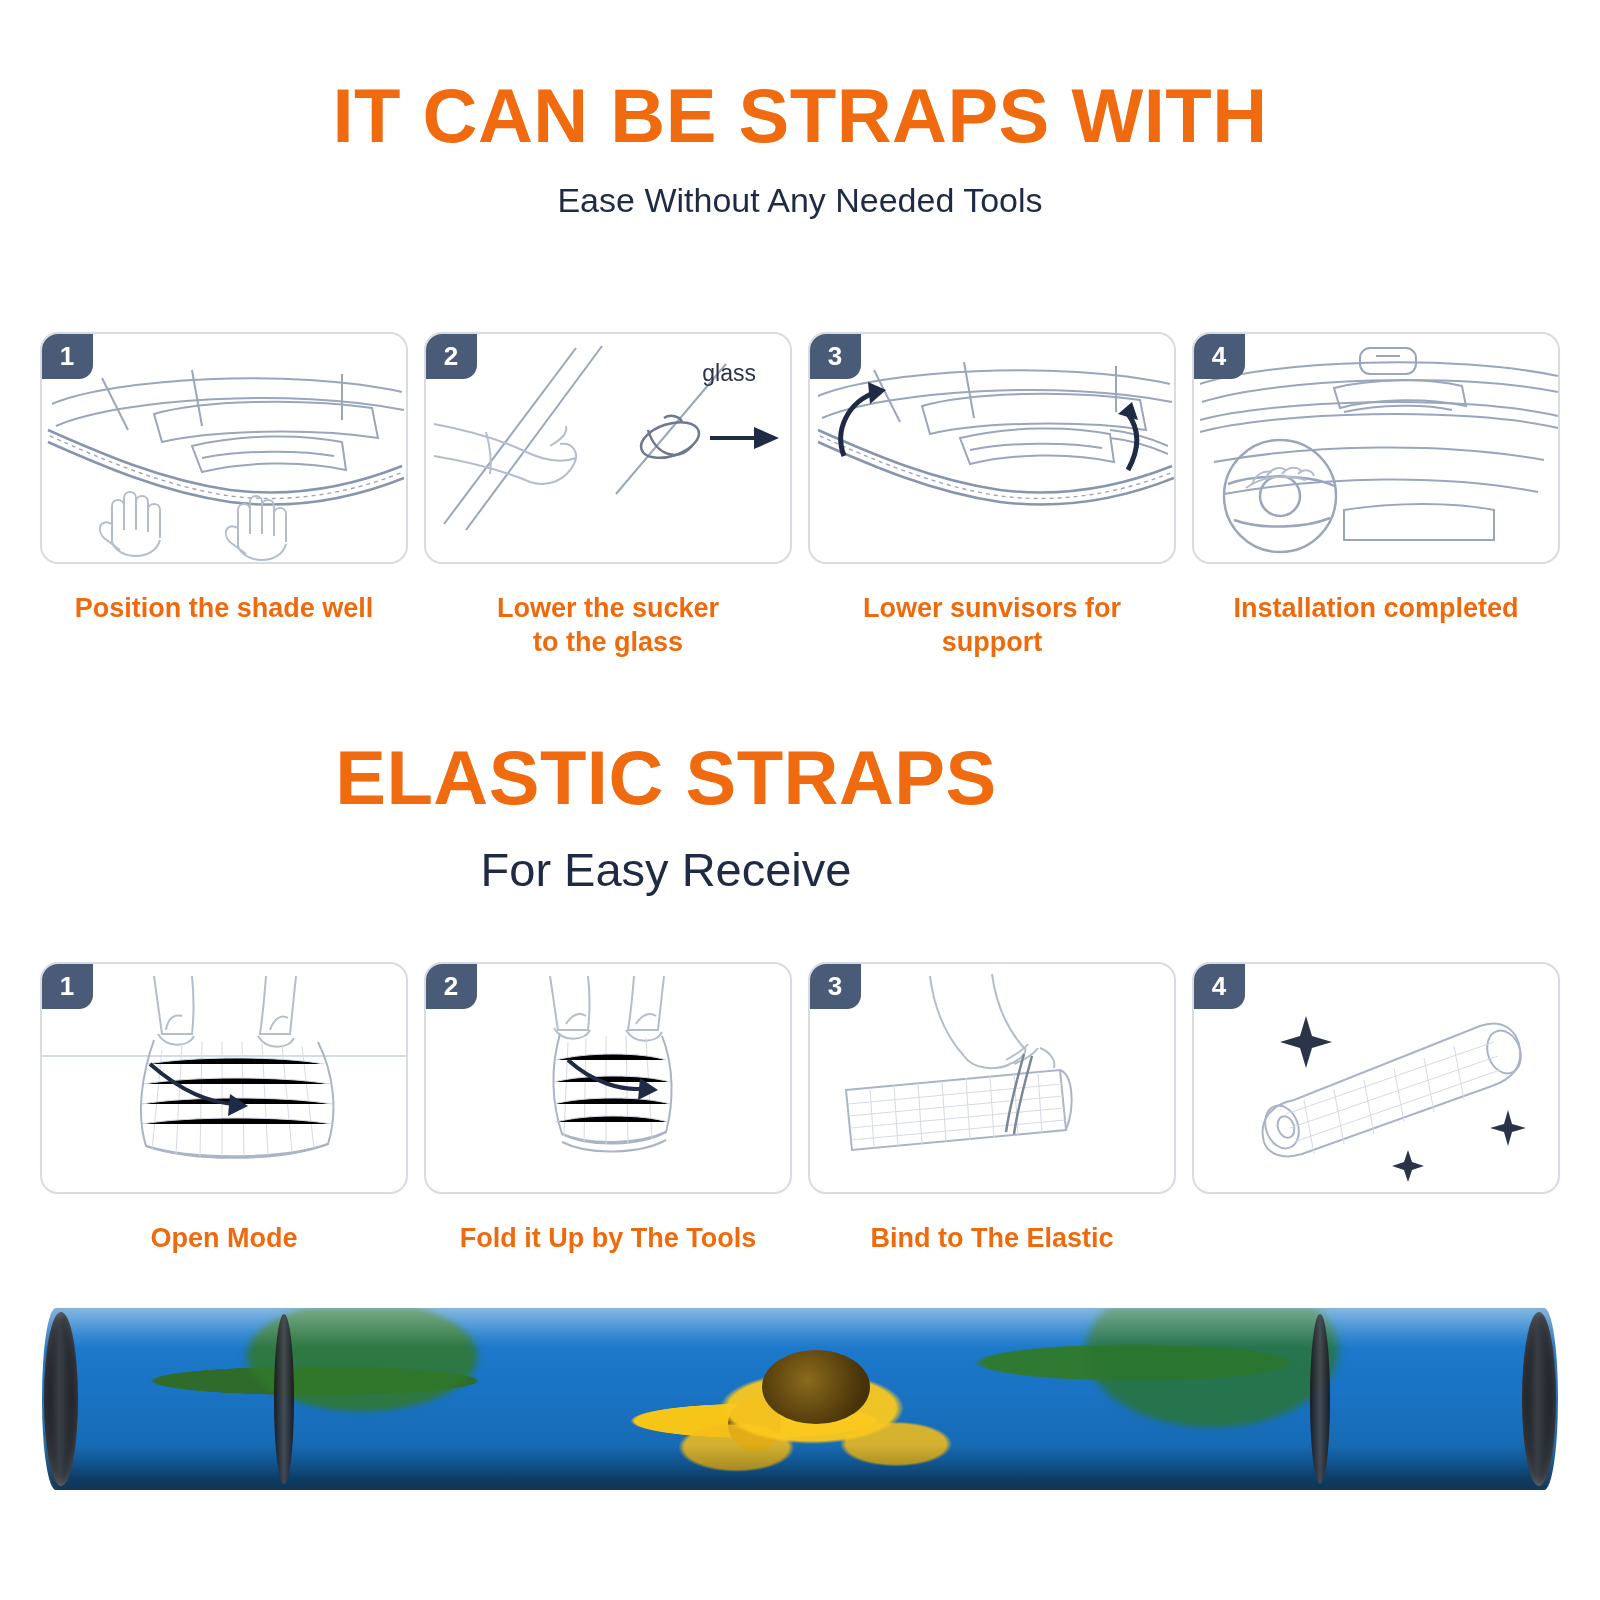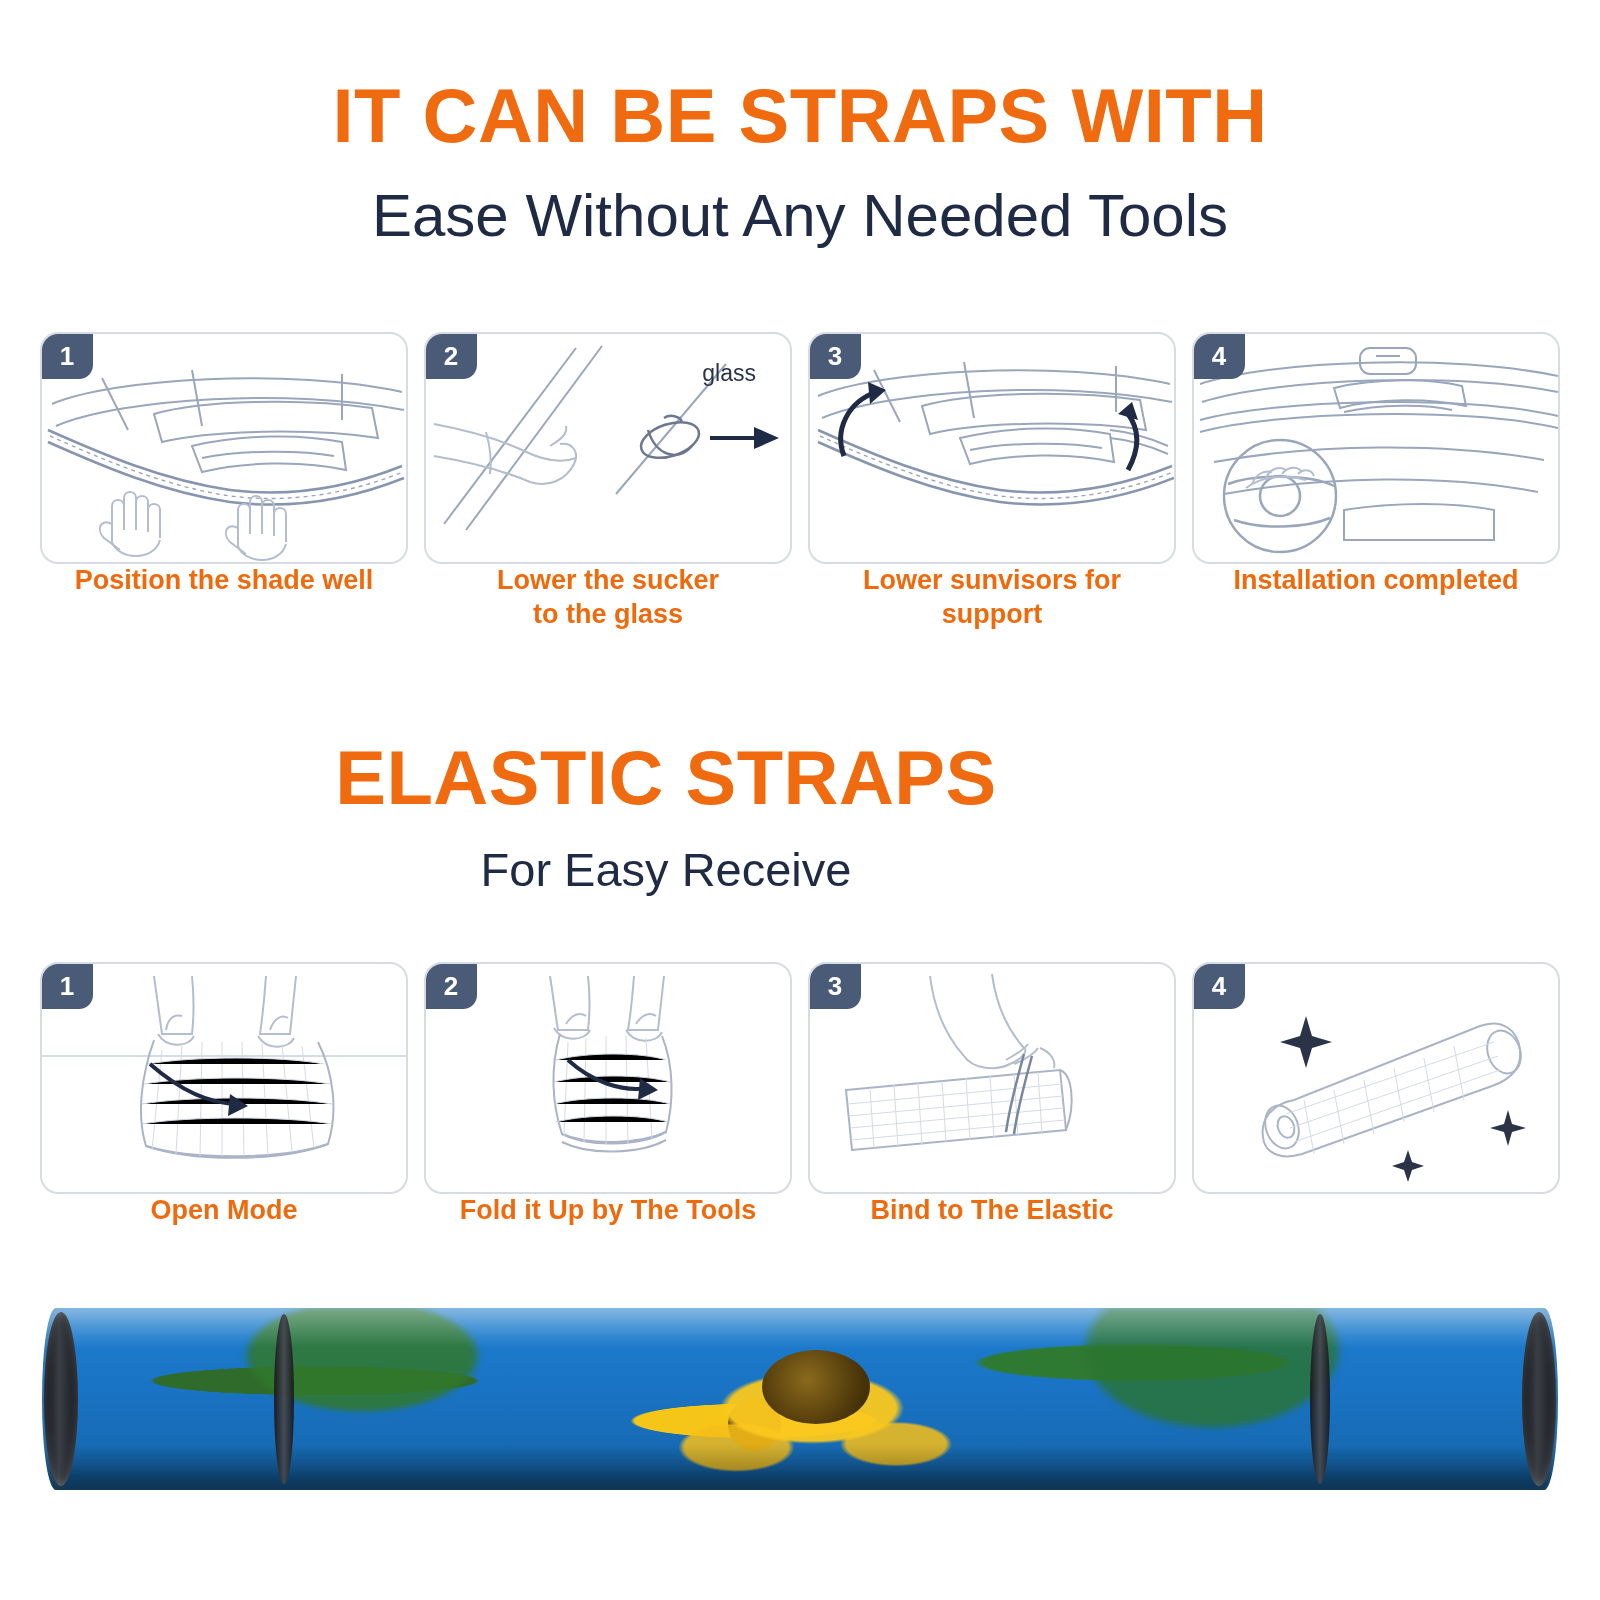--- a/index.html
+++ b/index.html
@@ -30,21 +30,21 @@
     color: #1f2a44;
     font-weight: normal;
     line-height: 1.2;
   }
 
   #section1 .head-title {
     font-size: 76px;
     padding-top: 78px;
   }
   #section1 .head-sub {
-    font-size: 60px;
+    font-size: 34px;
     padding-top: 26px;
   }
 
   #section2 .head-title {
     font-size: 76px;
     padding-top: 0;
   }
   #section2 .head-sub {
     font-size: 47px;
     padding-top: 26px;
@@ -85,21 +85,21 @@
     border-bottom-right-radius: 14px;
     color: #ffffff;
     font-size: 26px;
     font-weight: bold;
     display: flex;
     align-items: center;
     justify-content: center;
     z-index: 5;
   }
   .caption {
-    margin-top: 0;
+    margin-top: 28px;
     text-align: center;
     color: #ef6a0c;
     font-weight: bold;
     font-size: 27px;
     line-height: 1.25;
     width: 380px;
   }
   .panel svg {
     display: block;
     position: absolute;

